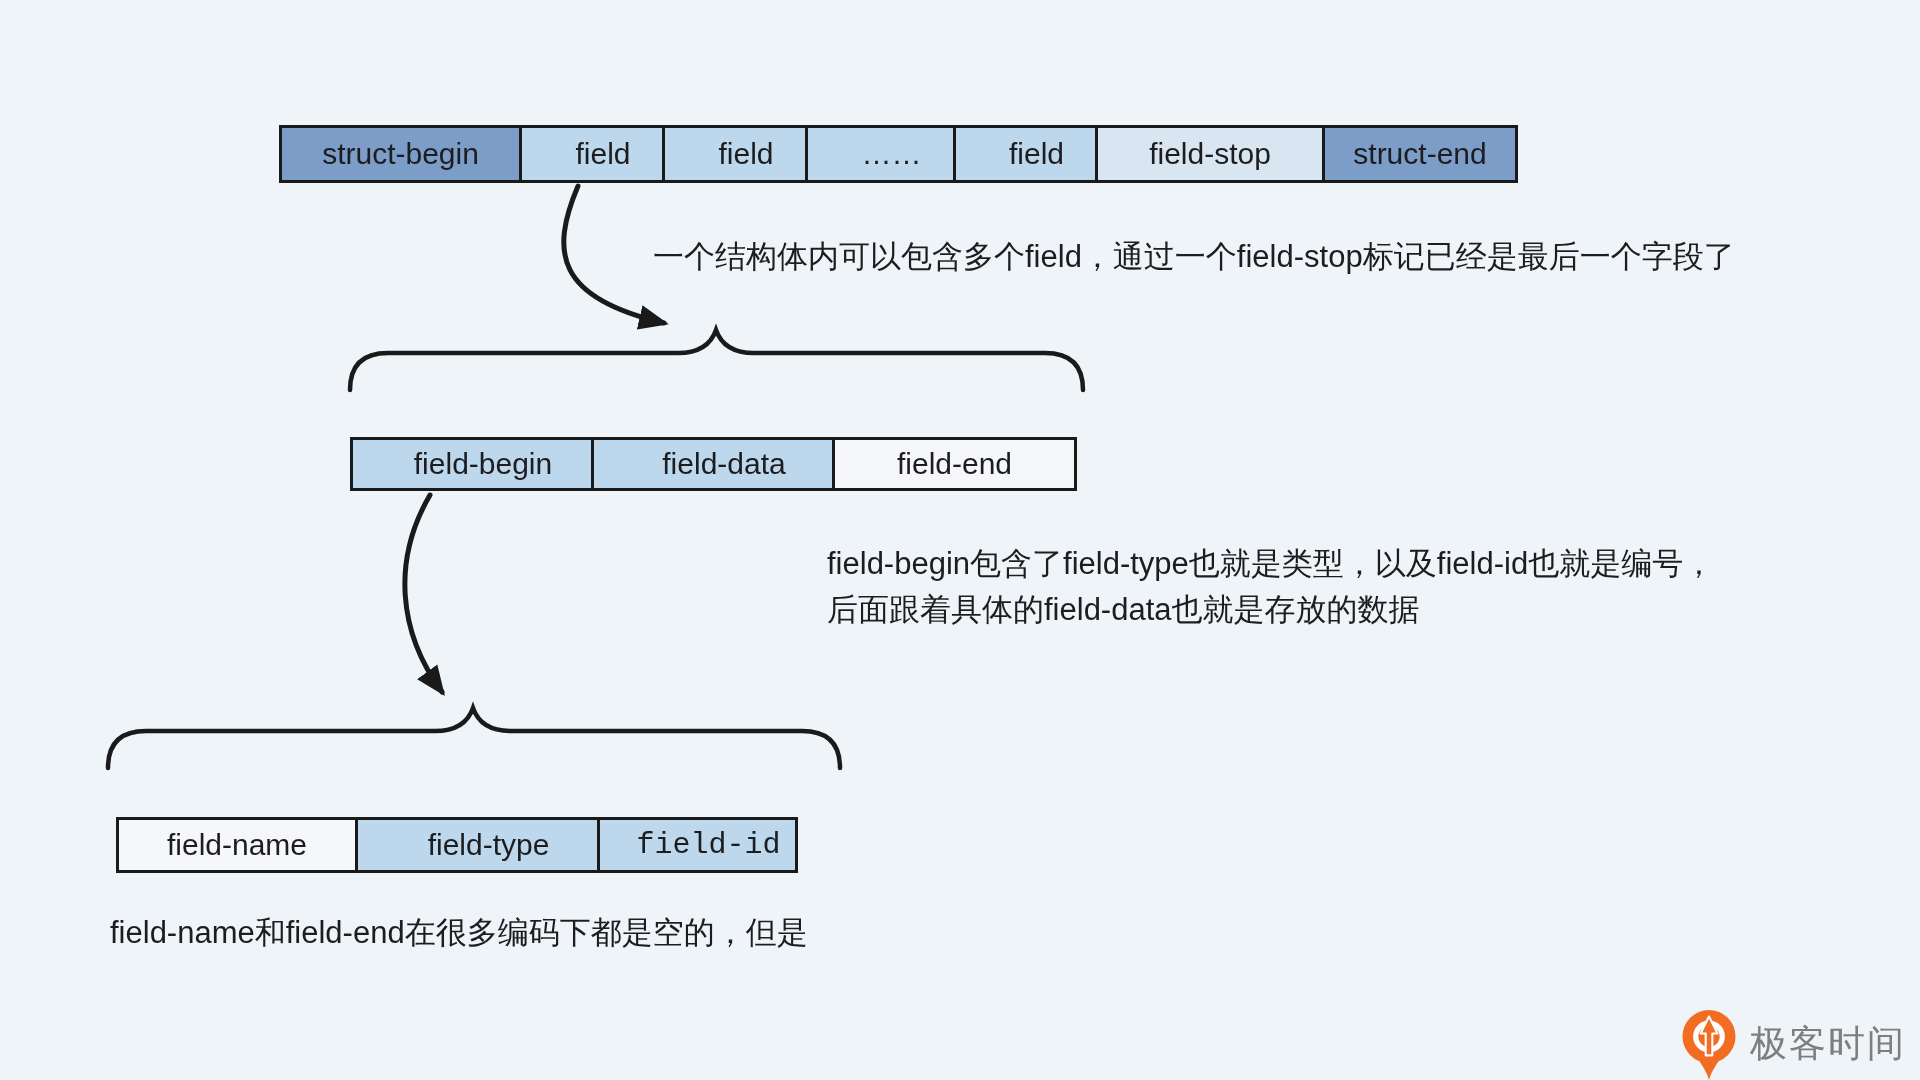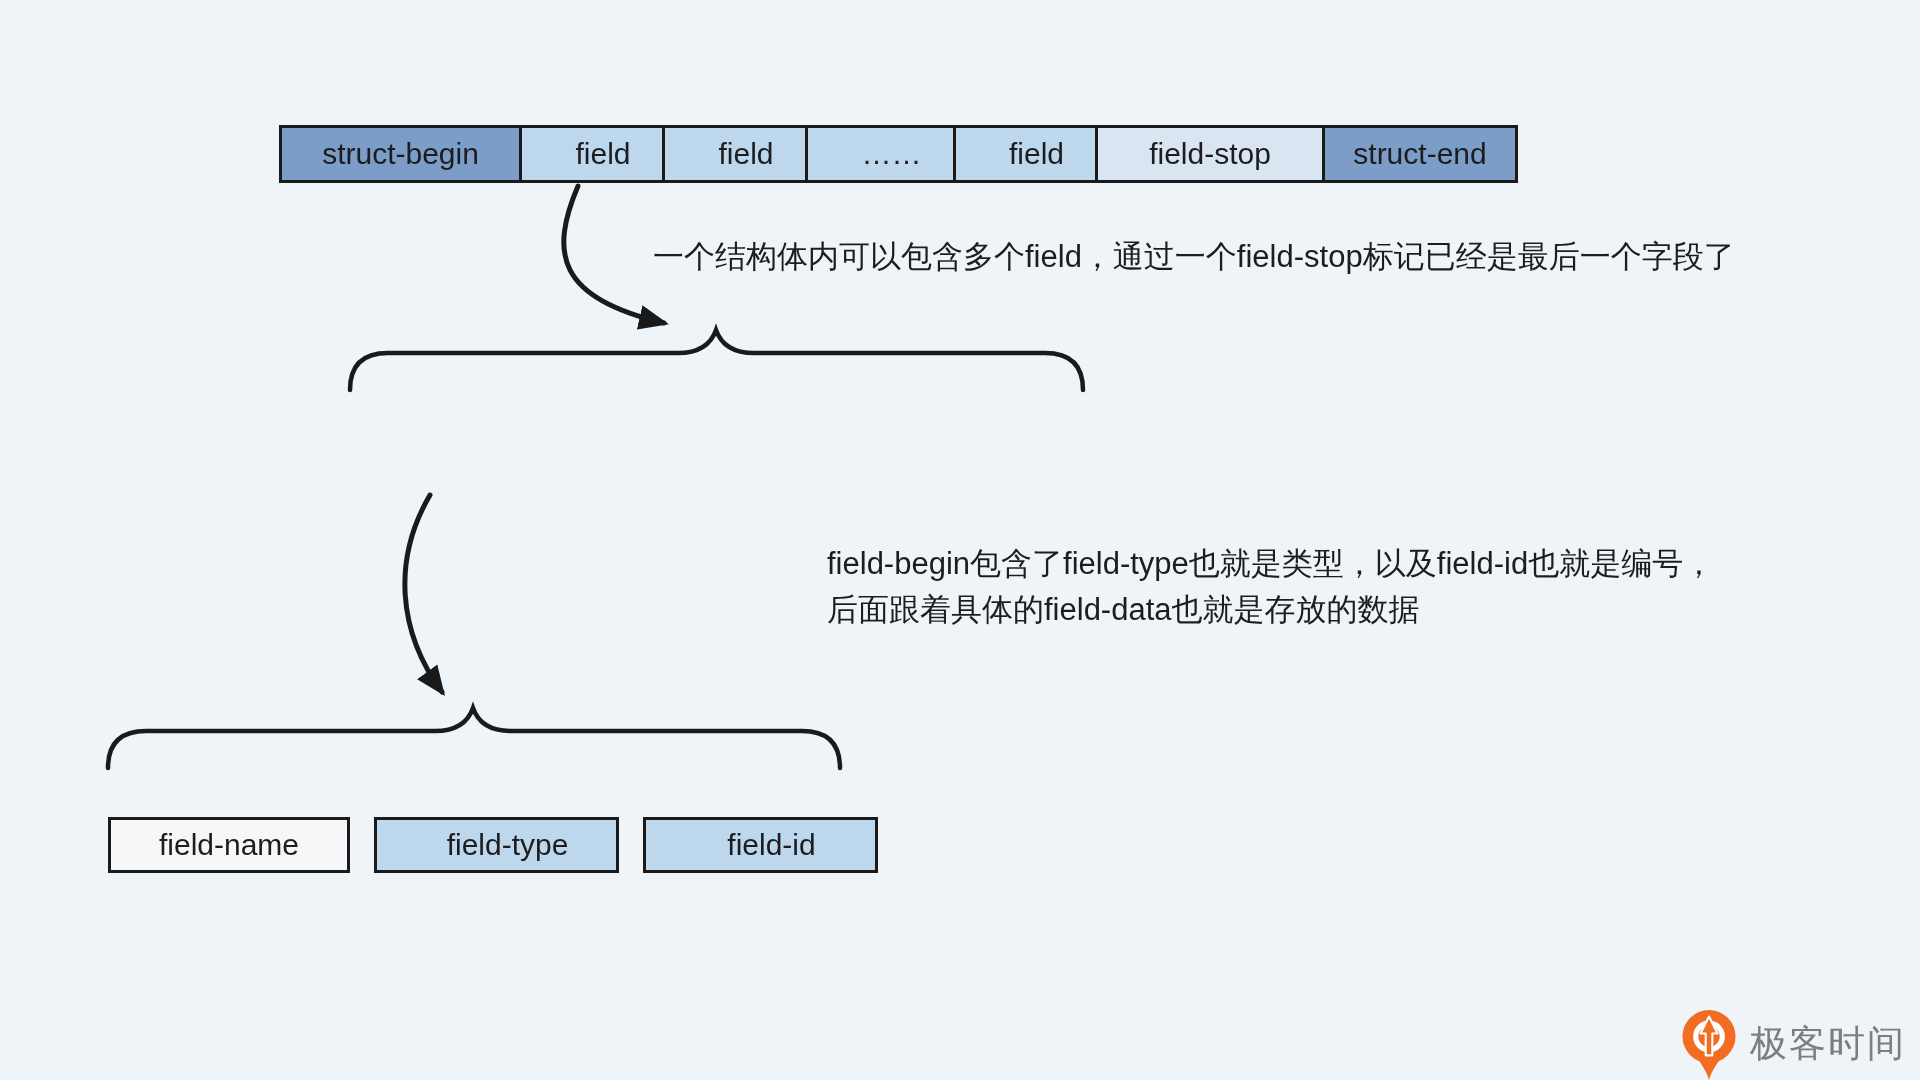--- a/index.html
+++ b/index.html
@@ -37,22 +37,22 @@
   .tone-lighter{background:var(--lighter_blue);}
   .tone-white{background:var(--white_box);}
 
   #row1{left:279px;top:80px;height:103px;}
   .r1c1{width:243px;} .r1c2{width:146px;} .r1c3{width:146px;}
   .r1c4{width:151px;} .r1c5{width:145px;} .r1c6{width:230px;} .r1c7{width:196px;}
 
   #row2{left:350px;top:392px;height:99px;}
   .r2c1{width:244px;} .r2c2{width:244px;} .r2c3{width:245px;}
 
-  #row3{left:108px;top:772px;height:101px;gap:27px;}
-  .r3c1{width:242px;} .r3c2{width:245px;} .r3c3{width:235px;}
+  #row3{left:116px;top:772px;height:101px;}
+  .r3c1{width:242px;} .r3c2{width:245px;} .r3c3{width:201px;font-family:Liberation Mono, monospace;}
 
   .overlay{position:absolute;left:0;top:0;width:1920px;height:1080px;pointer-events:none;}
 
   .note{position:absolute;font-size:31px;color:var(--text_color);white-space:nowrap;}
   #note1{left:653px;top:236px;}
   #note2{left:827px;top:541px;line-height:46px;}
   #note3{left:110px;top:910px;line-height:46px;}
 
   .logo{position:absolute;left:1678px;top:1008px;display:flex;align-items:center;}
   .logo-icon{width:62px;height:72px;display:block;}
@@ -66,20 +66,25 @@
   <div class="row" id="row1">
     <div class="cell tone-dark r1c1">struct-begin</div>
     <div class="cell tone-light r1c2">field</div>
     <div class="cell tone-light r1c3">field</div>
     <div class="cell tone-light r1c4">……</div>
     <div class="cell tone-light r1c5">field</div>
     <div class="cell tone-lighter r1c6">field-stop</div>
     <div class="cell tone-dark r1c7">struct-end</div>
   </div>
 
+  <div class="row" id="row2">
+    <div class="cell tone-light r2c1">field-begin</div>
+    <div class="cell tone-light r2c2">field-data</div>
+    <div class="cell tone-white r2c3">field-end</div>
+  </div>
 
   <div class="row" id="row3">
     <div class="cell tone-white r3c1">field-name</div>
     <div class="cell tone-light r3c2">field-type</div>
     <div class="cell tone-light r3c3">field-id</div>
   </div>
 
   <svg class="overlay" viewBox="0 0 1920 1080" xmlns="http://www.w3.org/2000/svg">
     <defs>
       <marker id="arrowhead" markerUnits="userSpaceOnUse" markerWidth="30" markerHeight="26" viewBox="0 0 12 10" refX="10" refY="5" orient="auto">
@@ -97,20 +102,21 @@
   </svg>
 
   <div class="note" id="note2">
     <div>field-begin包含了field-type也就是类型，以及field-id也就是编号，</div>
     <div>后面跟着具体的field-data也就是存放的数据</div>
   </div>
 
   <div class="note" id="note1">一个结构体内可以包含多个field，通过一个field-stop标记已经是最后一个字段了</div>
 
   <div class="note" id="note3">
+    <div>field-name和field-end在很多编码下都是空的，但是</div>
   </div>
 
   <div class="logo">
     <svg class="logo-icon" viewBox="0 0 64 76" xmlns="http://www.w3.org/2000/svg">
       <circle cx="32" cy="30" r="28" fill="#f26d21"></circle>
       <path d="M18 50 C24 60 29 66 32 76 C35 66 40 60 46 50 Z" fill="#f26d21"></path>
       <circle cx="32" cy="30" r="14" fill="none" stroke="#ffffff" stroke-width="5.5"></circle>
       <path d="M32 9 L41 27 L35.5 27 L35.5 50 L28.5 50 L28.5 27 L23 27 Z" fill="#f26d21" stroke="#ffffff" stroke-width="2.2" stroke-linejoin="round"></path>
     </svg>
     <span class="logo-text">极客时间</span>

